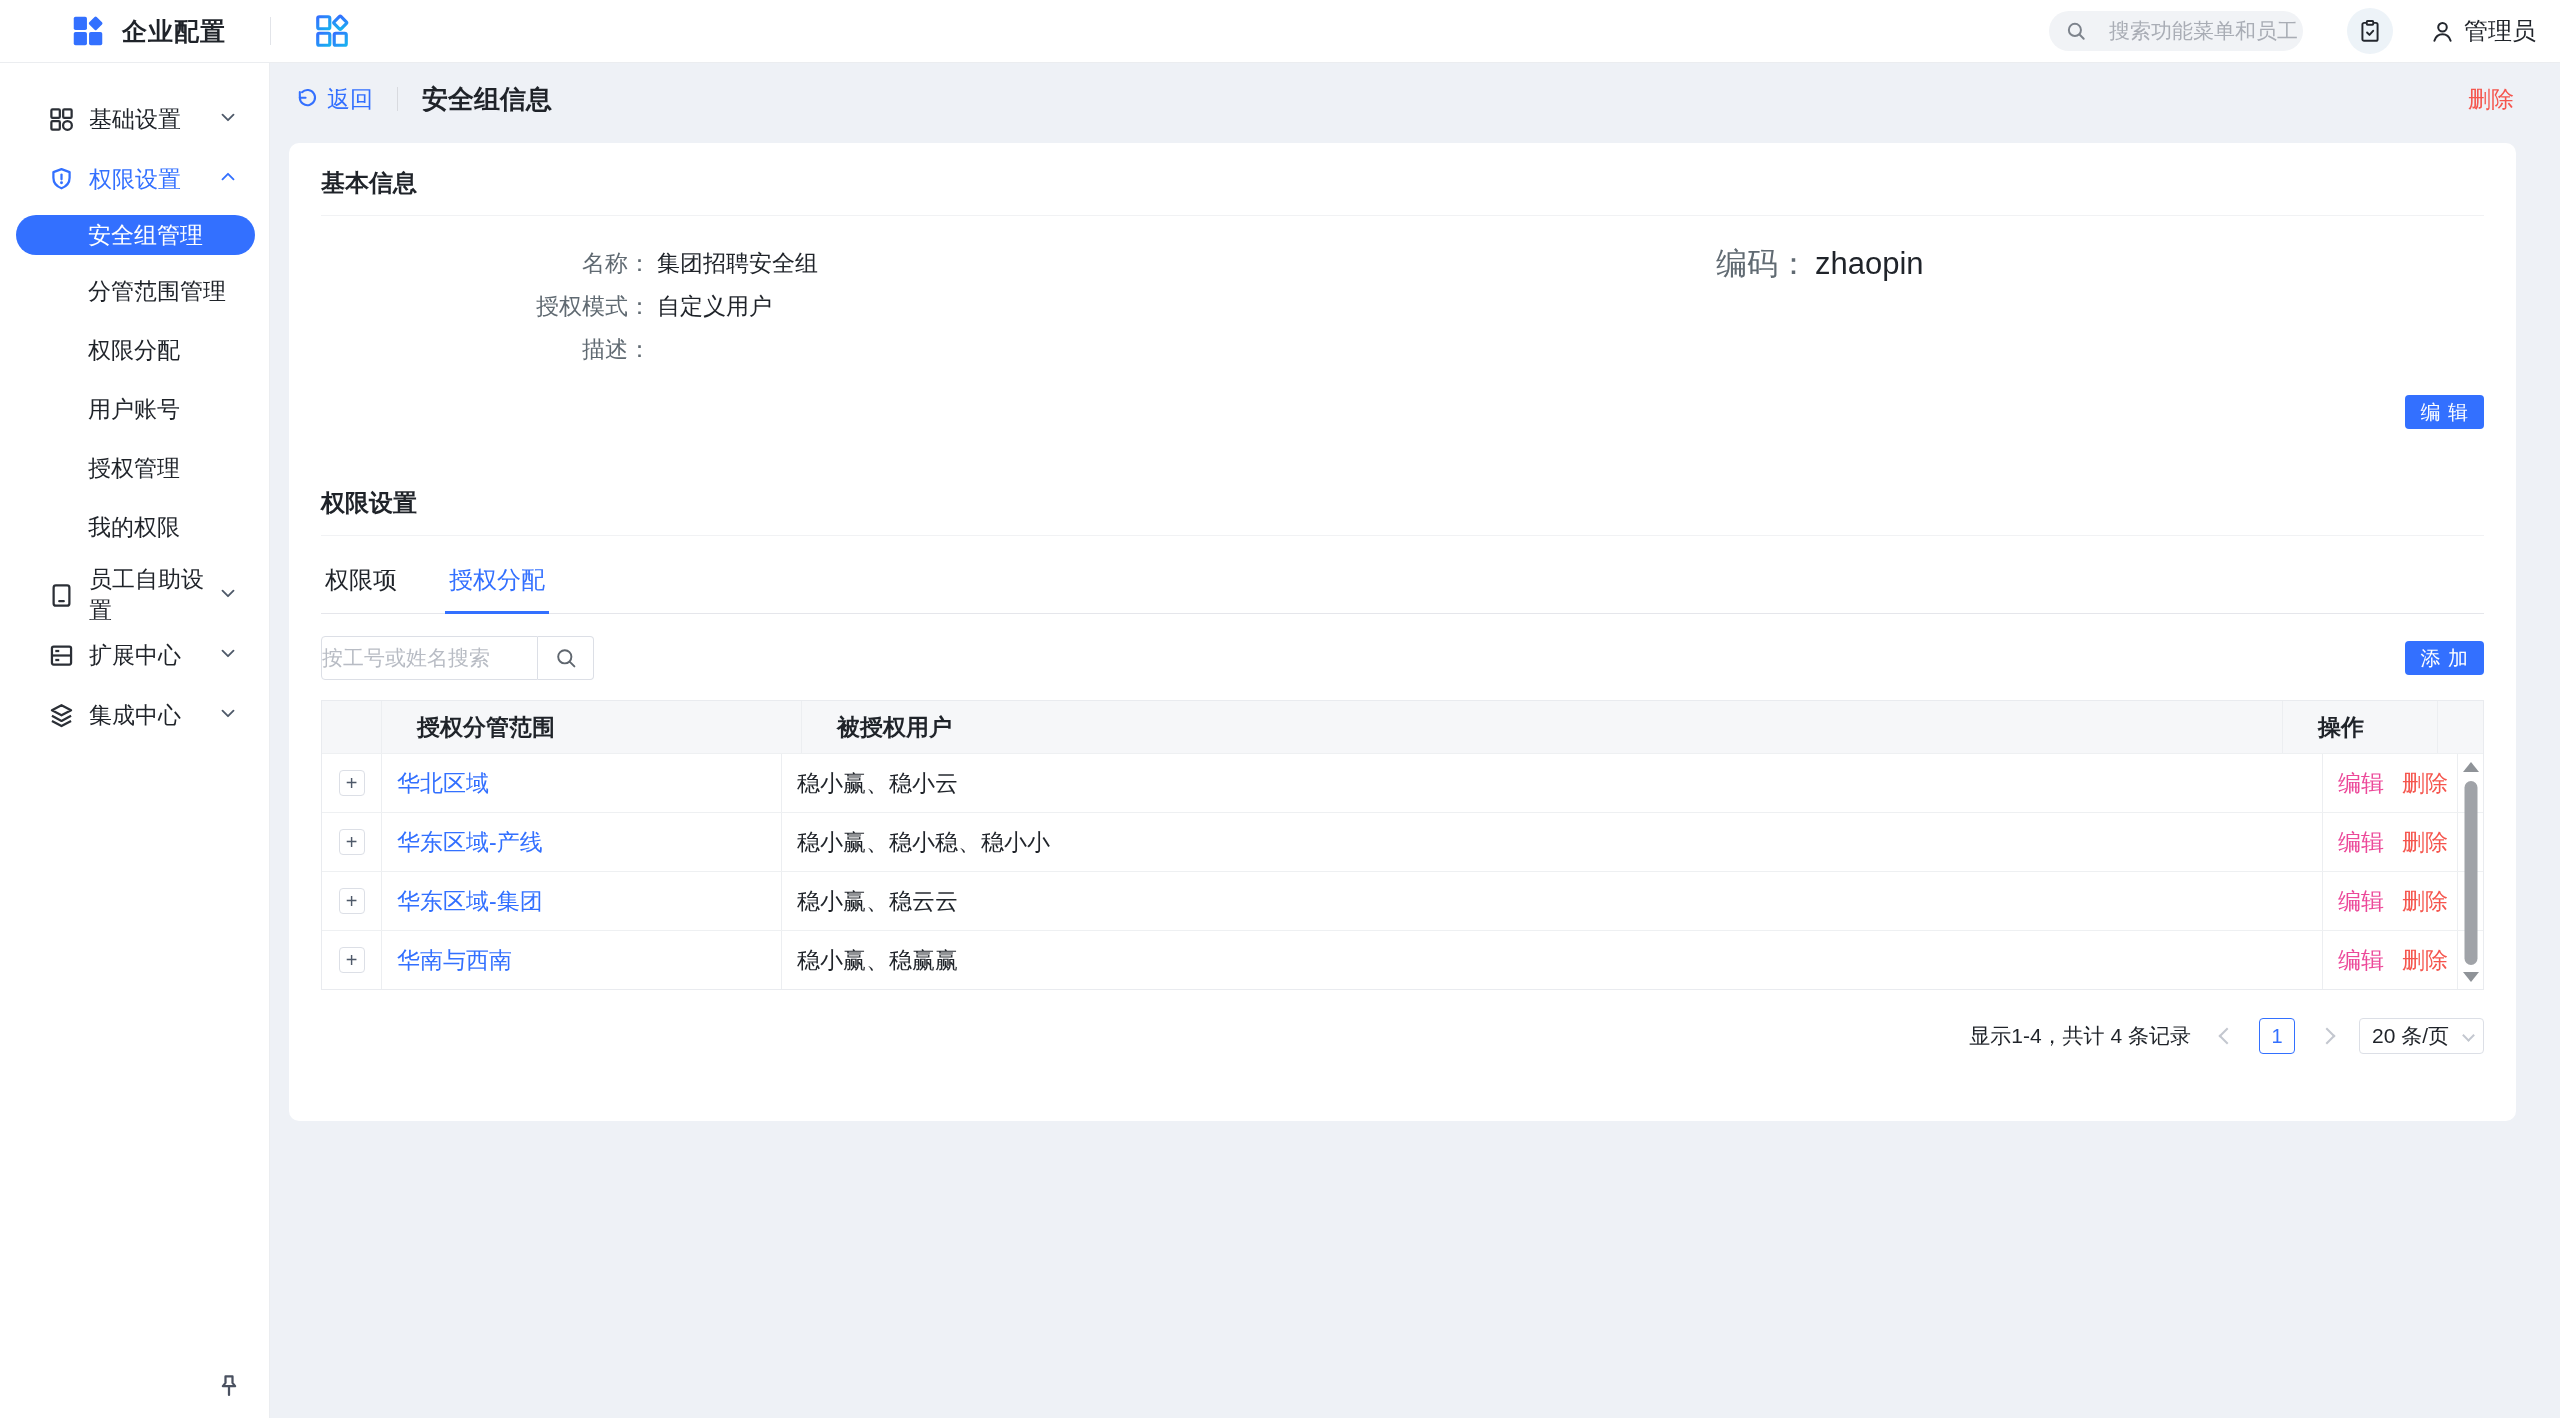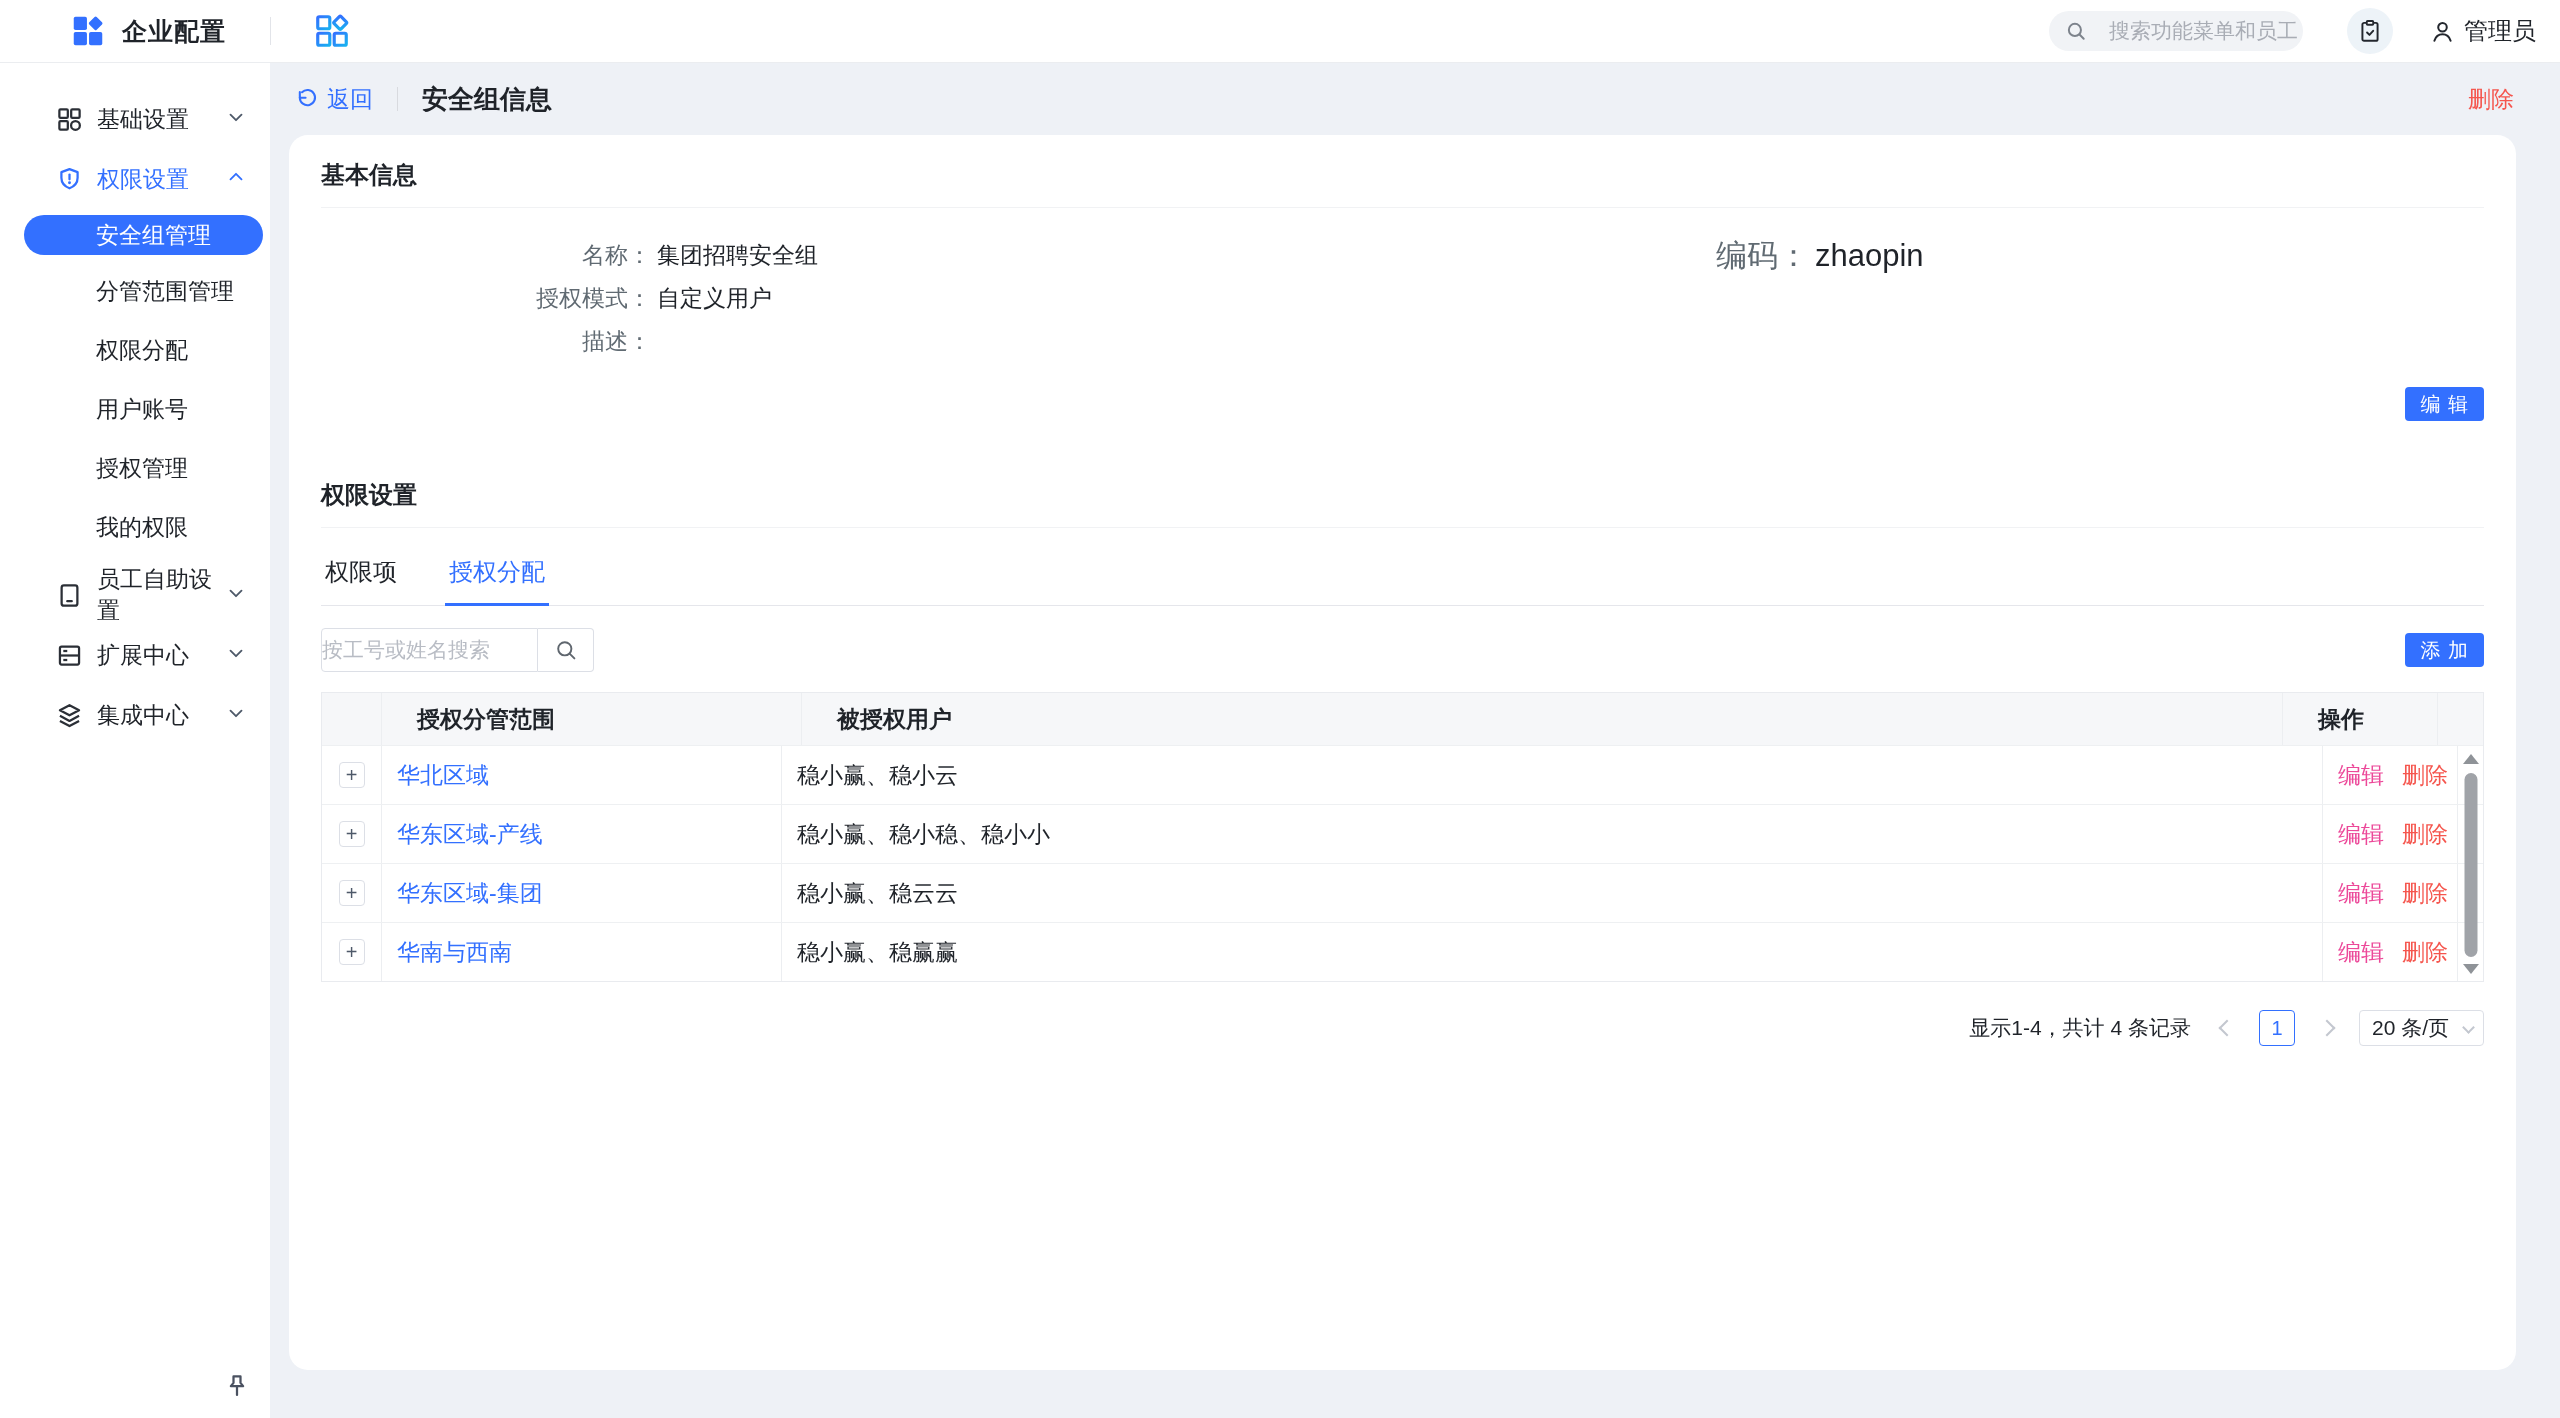--- a/index.html
+++ b/index.html
@@ -23,21 +23,21 @@
     margin-left:22px; color:#1f2329; font-family:inherit; }
   .search-pill input::placeholder { color:#a9adb5; }
   .icon-circle { width:46px; height:46px; border-radius:50%; background:#edf3f8; margin-left:44px;
     display:flex; align-items:center; justify-content:center; cursor:pointer; }
   .icon-circle svg { width:26px; height:26px; }
   .user { display:flex; align-items:center; margin-left:36px; cursor:pointer; }
   .user svg { width:27px; height:27px; }
   .user-name { font-size:24px; margin-left:8px; }
 
   
-  .sidebar { position:absolute; left:8px; top:63px; bottom:0; width:270px; background:#fff;
+  .sidebar { position:absolute; left:0; top:63px; bottom:0; width:270px; background:#fff;
     border-right:1px solid #ebedf0; padding-top:26px; }
   .nav-item { height:60px; display:flex; align-items:center; padding:0 30px 0 48px; cursor:pointer; }
   .nav-item svg.mi { width:27px; height:27px; flex:none; }
   .nav-label { font-size:23px; margin-left:14px; flex:1; }
   .nav-item .chev svg { width:22px; height:22px; }
   .nav-item.blue .nav-label { color:#3370ff; }
   .submenu { margin:6px 0 8px; }
   .sub-item { height:59px; display:flex; align-items:center; padding-left:88px; font-size:23px; cursor:pointer; }
   .sub-item.active { background:#3370ff; color:#fff; border-radius:23px; height:40px;
     margin:6px 14px 7px 16px; padding-left:72px; }
@@ -47,21 +47,21 @@
   
   .main { position:absolute; left:270px; top:63px; right:0; bottom:0; background:#eef1f6; }
   .page-header { height:72px; display:flex; align-items:center; padding:0 46px 0 25px; }
   .back { display:flex; align-items:center; cursor:pointer; }
   .back svg { width:23px; height:23px; }
   .back-label { color:#3370ff; font-size:23px; margin-left:9px; }
   .ph-divider { width:1px; height:24px; background:#d8dadf; margin:0 24px; }
   .page-title { font-size:26px; font-weight:700; }
   .delete-link { margin-left:auto; color:#f5564e; font-size:23px; cursor:pointer; }
 
-  .card { margin:0 44px 0 19px; height:1235px; background:#fff; border-radius:19px; padding:0 32px; position:relative; }
+  .card { margin:8px 44px 0 19px; height:978px; background:#fff; border-radius:10px; padding:0 32px; position:relative; }
   .sec-title { font-size:24px; font-weight:700; padding:24px 0 16px; border-bottom:1px solid #f1f2f4; }
 
   .form { margin-top:26px; position:relative; }
   .f-row { display:flex; height:43px; align-items:center; font-size:23px; }
   .f-label { width:330px; text-align:right; color:#606a72; flex:none; }
   .f-value { margin-left:6px; color:#1f2329; }
   .f-right { position:absolute; left:1395px; top:0; height:43px; display:flex; align-items:center; font-size:31px; }
   .edit-row { display:flex; justify-content:flex-end; margin-top:24px; }
   .btn-primary { height:34px; background:#3370ff; border:0; color:#fff; font-size:20px;
     border-radius:4px; padding:0 15px; cursor:pointer; font-family:inherit; letter-spacing:1px; }

